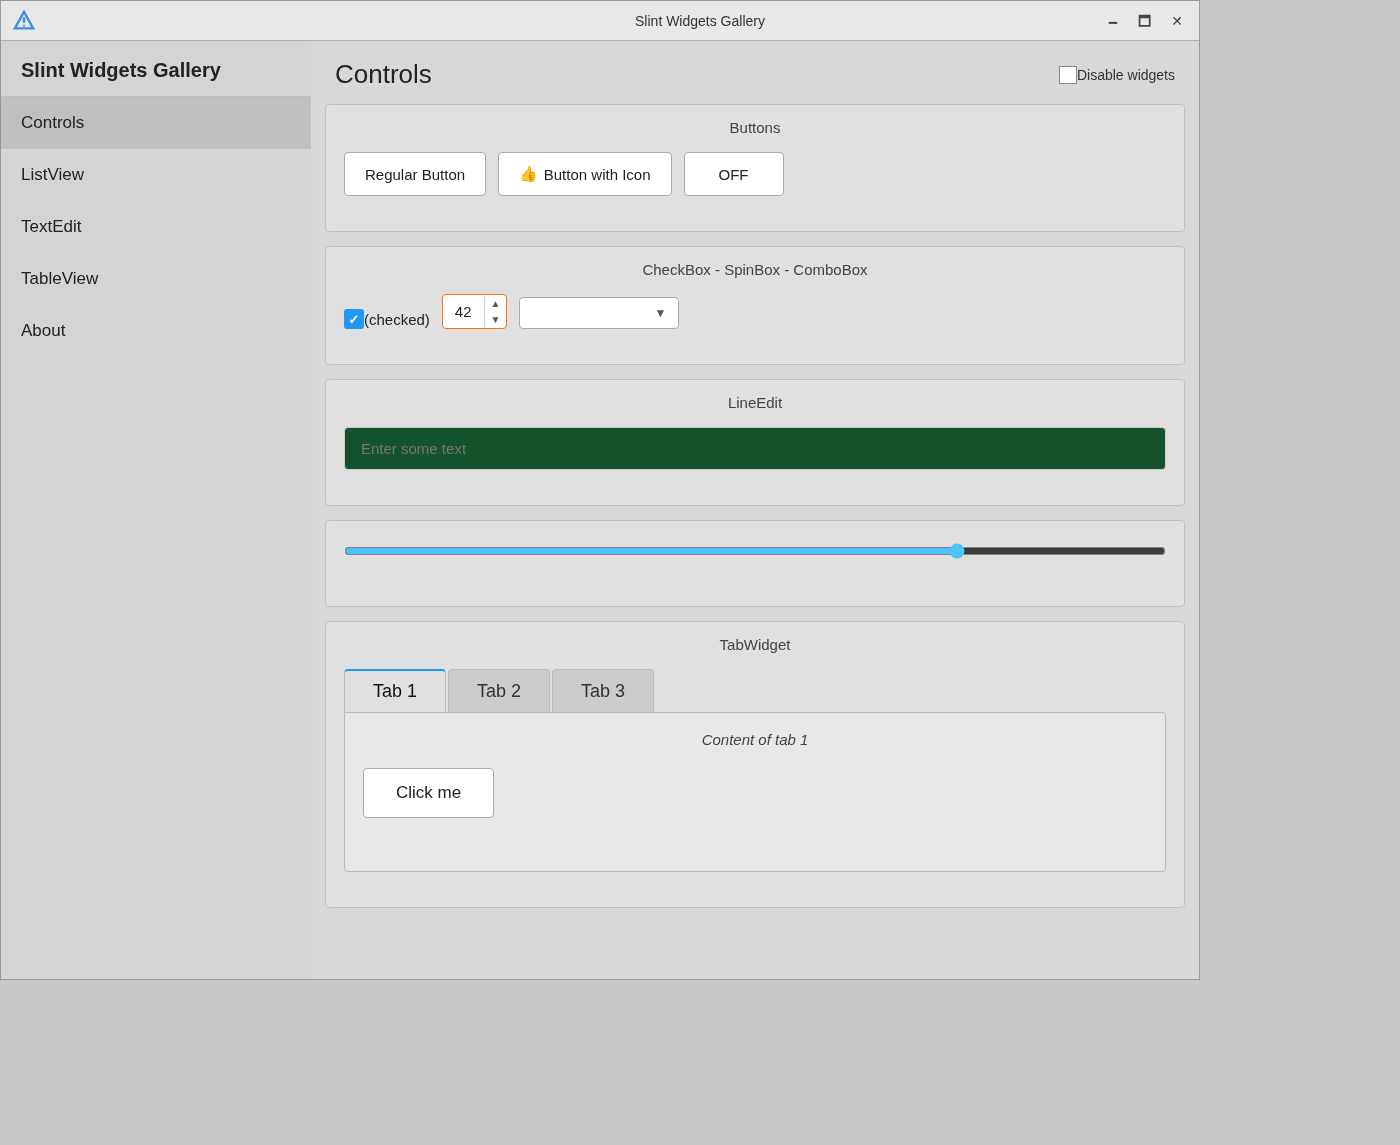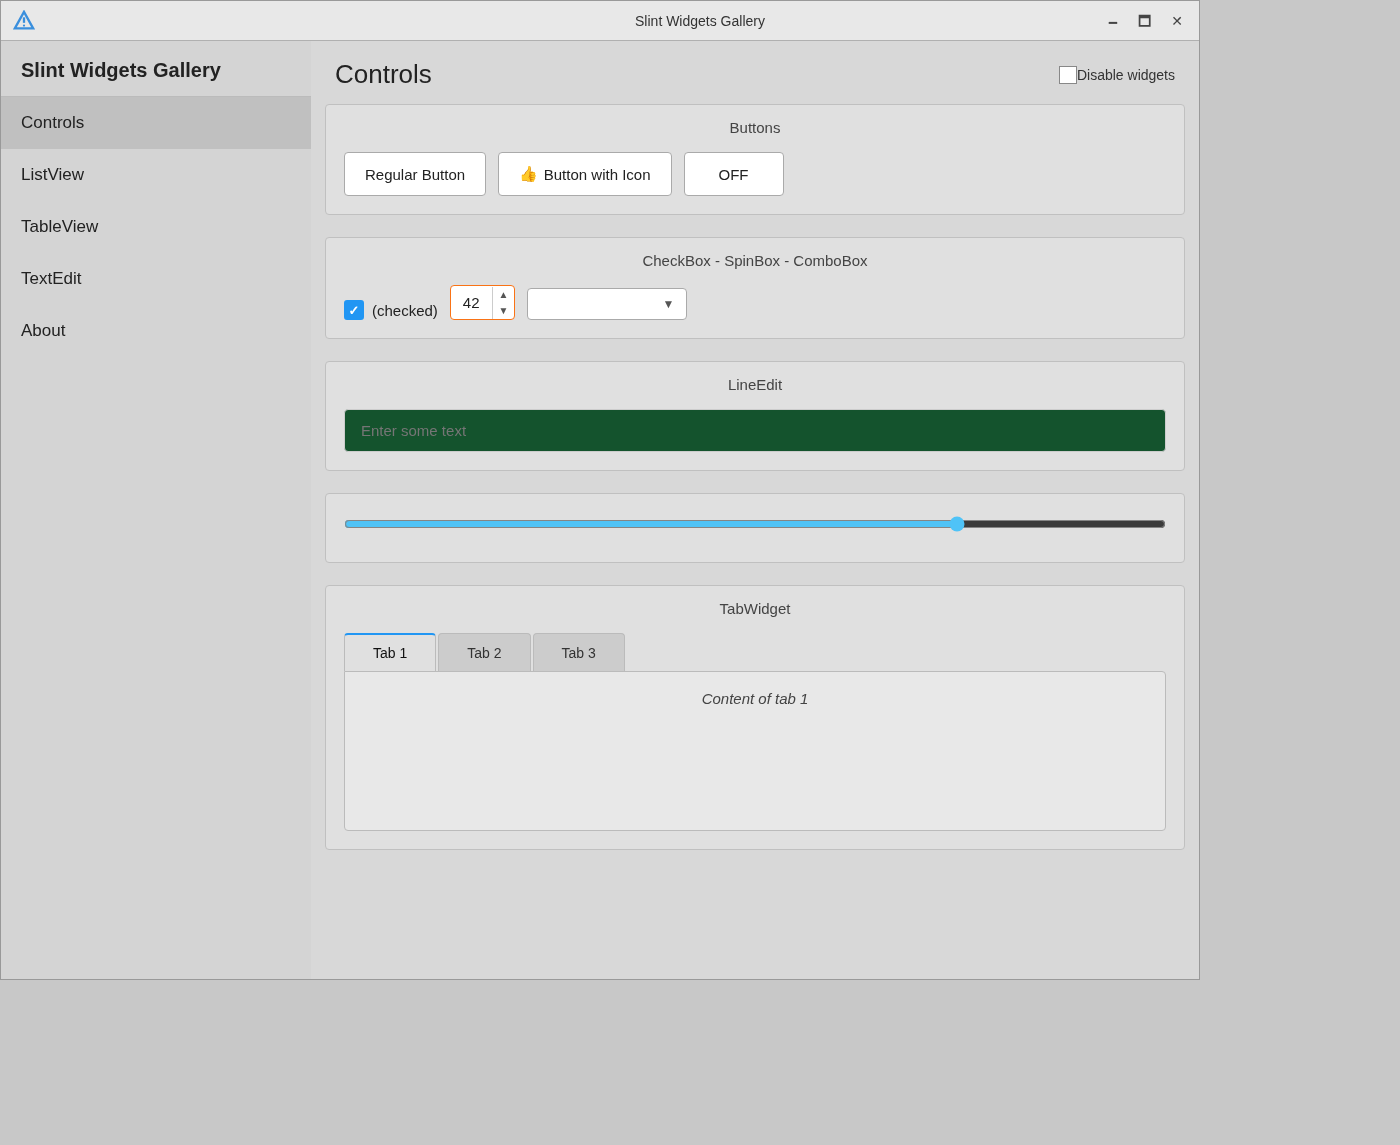--- a/index.html
+++ b/index.html
@@ -131,22 +131,22 @@
       border: 1px solid #888;
       background: white;
       cursor: pointer;
     }
 
     
     .section {
       background: #e0e0e0;
       border: 1px solid #c0c0c0;
       border-radius: 4px;
-      margin: 0 14px 22px;
-      padding: 14px 18px 18px;
+      margin: 0 14px 14px;
+      padding: 14px 18px 35px;
     }
     .section-title {
       text-align: center;
       font-size: 15px;
       color: #444;
       margin-bottom: 16px;
     }
     .section-content {
       display: flex;
       align-items: flex-end;
@@ -172,21 +172,21 @@
     .widget-btn.icon-btn {
       display: flex;
       align-items: center;
       gap: 6px;
     }
 
     
     .checkbox-row {
       display: flex;
       align-items: center;
-      gap: 8px;
+      gap: 0;
     }
     .blue-checkbox {
       width: 20px;
       height: 20px;
       border: 2px solid #2196F3;
       background: #2196F3;
       border-radius: 3px;
       display: flex;
       align-items: center;
       justify-content: center;
@@ -279,21 +279,21 @@
     .tab-widget {
       
     }
     .tab-header {
       display: flex;
       gap: 0;
       margin-bottom: 0;
     }
     .tab-btn {
       padding: 10px 28px;
-      font-size: 14px;
+      font-size: 18px;
       cursor: pointer;
       border: 1px solid #bbb;
       background: #cccccc;
       color: #333;
       border-bottom: none;
       border-radius: 4px 4px 0 0;
       margin-right: 2px;
     }
     .tab-btn.active {
       background: #e0e0e0;
@@ -343,22 +343,22 @@
   </div>
 </div>
 
 <div class="main-layout">
 
   <div class="sidebar">
     <div class="sidebar-title">Slint Widgets Gallery</div>
     <nav class="sidebar-nav">
       <button class="sidebar-item active">Controls</button>
       <button class="sidebar-item">ListView</button>
+      <button class="sidebar-item">TextEdit</button>
       <button class="sidebar-item">TableView</button>
-      <button class="sidebar-item">TextEdit</button>
       <button class="sidebar-item">About</button>
     </nav>
   </div>
 
   <div class="content">
 
     <div class="content-header">
       <span class="content-title">Controls</span>
       <label class="disable-widgets-label">
         <div class="disable-widgets-checkbox"></div>
@@ -413,18 +413,19 @@
     <div class="section">
       <div class="section-title">TabWidget</div>
       <div class="tab-widget">
         <div class="tab-header">
           <button class="tab-btn active">Tab 1</button>
           <button class="tab-btn">Tab 2</button>
           <button class="tab-btn">Tab 3</button>
         </div>
         <div class="tab-content-area">
           <div class="tab-content-title">Content of tab 1</div>
+          <button class="tab-click-btn">Click me</button>
         </div>
       </div>
     </div>
 
   </div>
 </div>
 
 </body></html>

